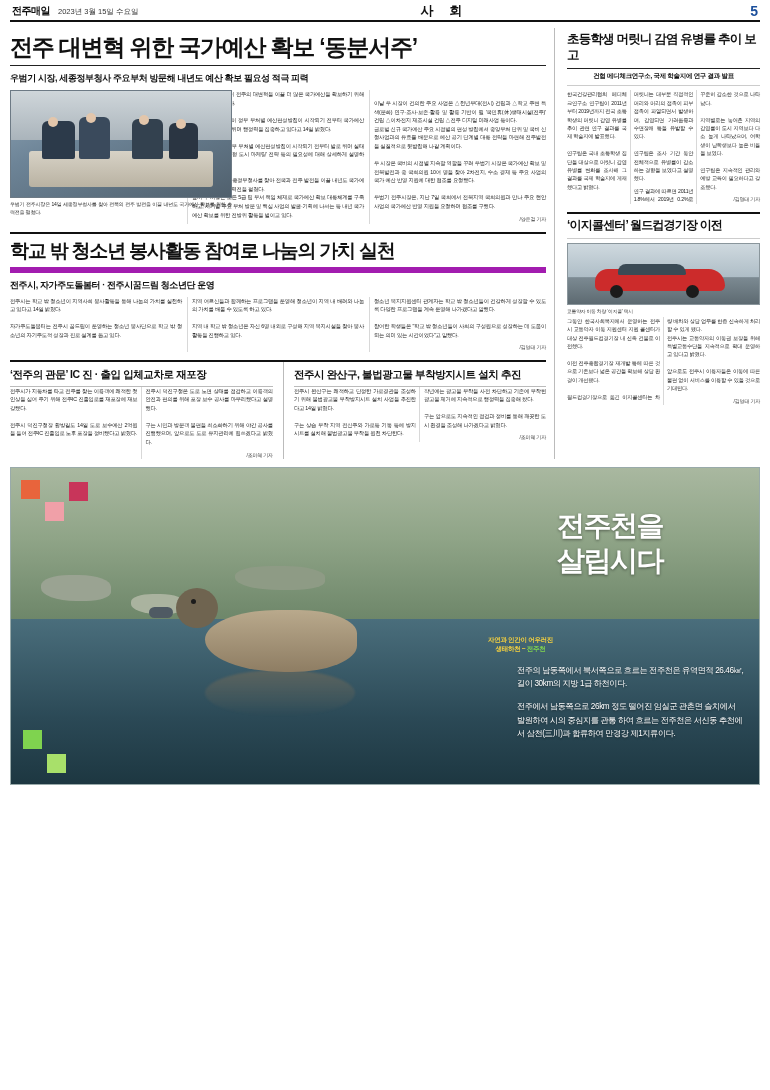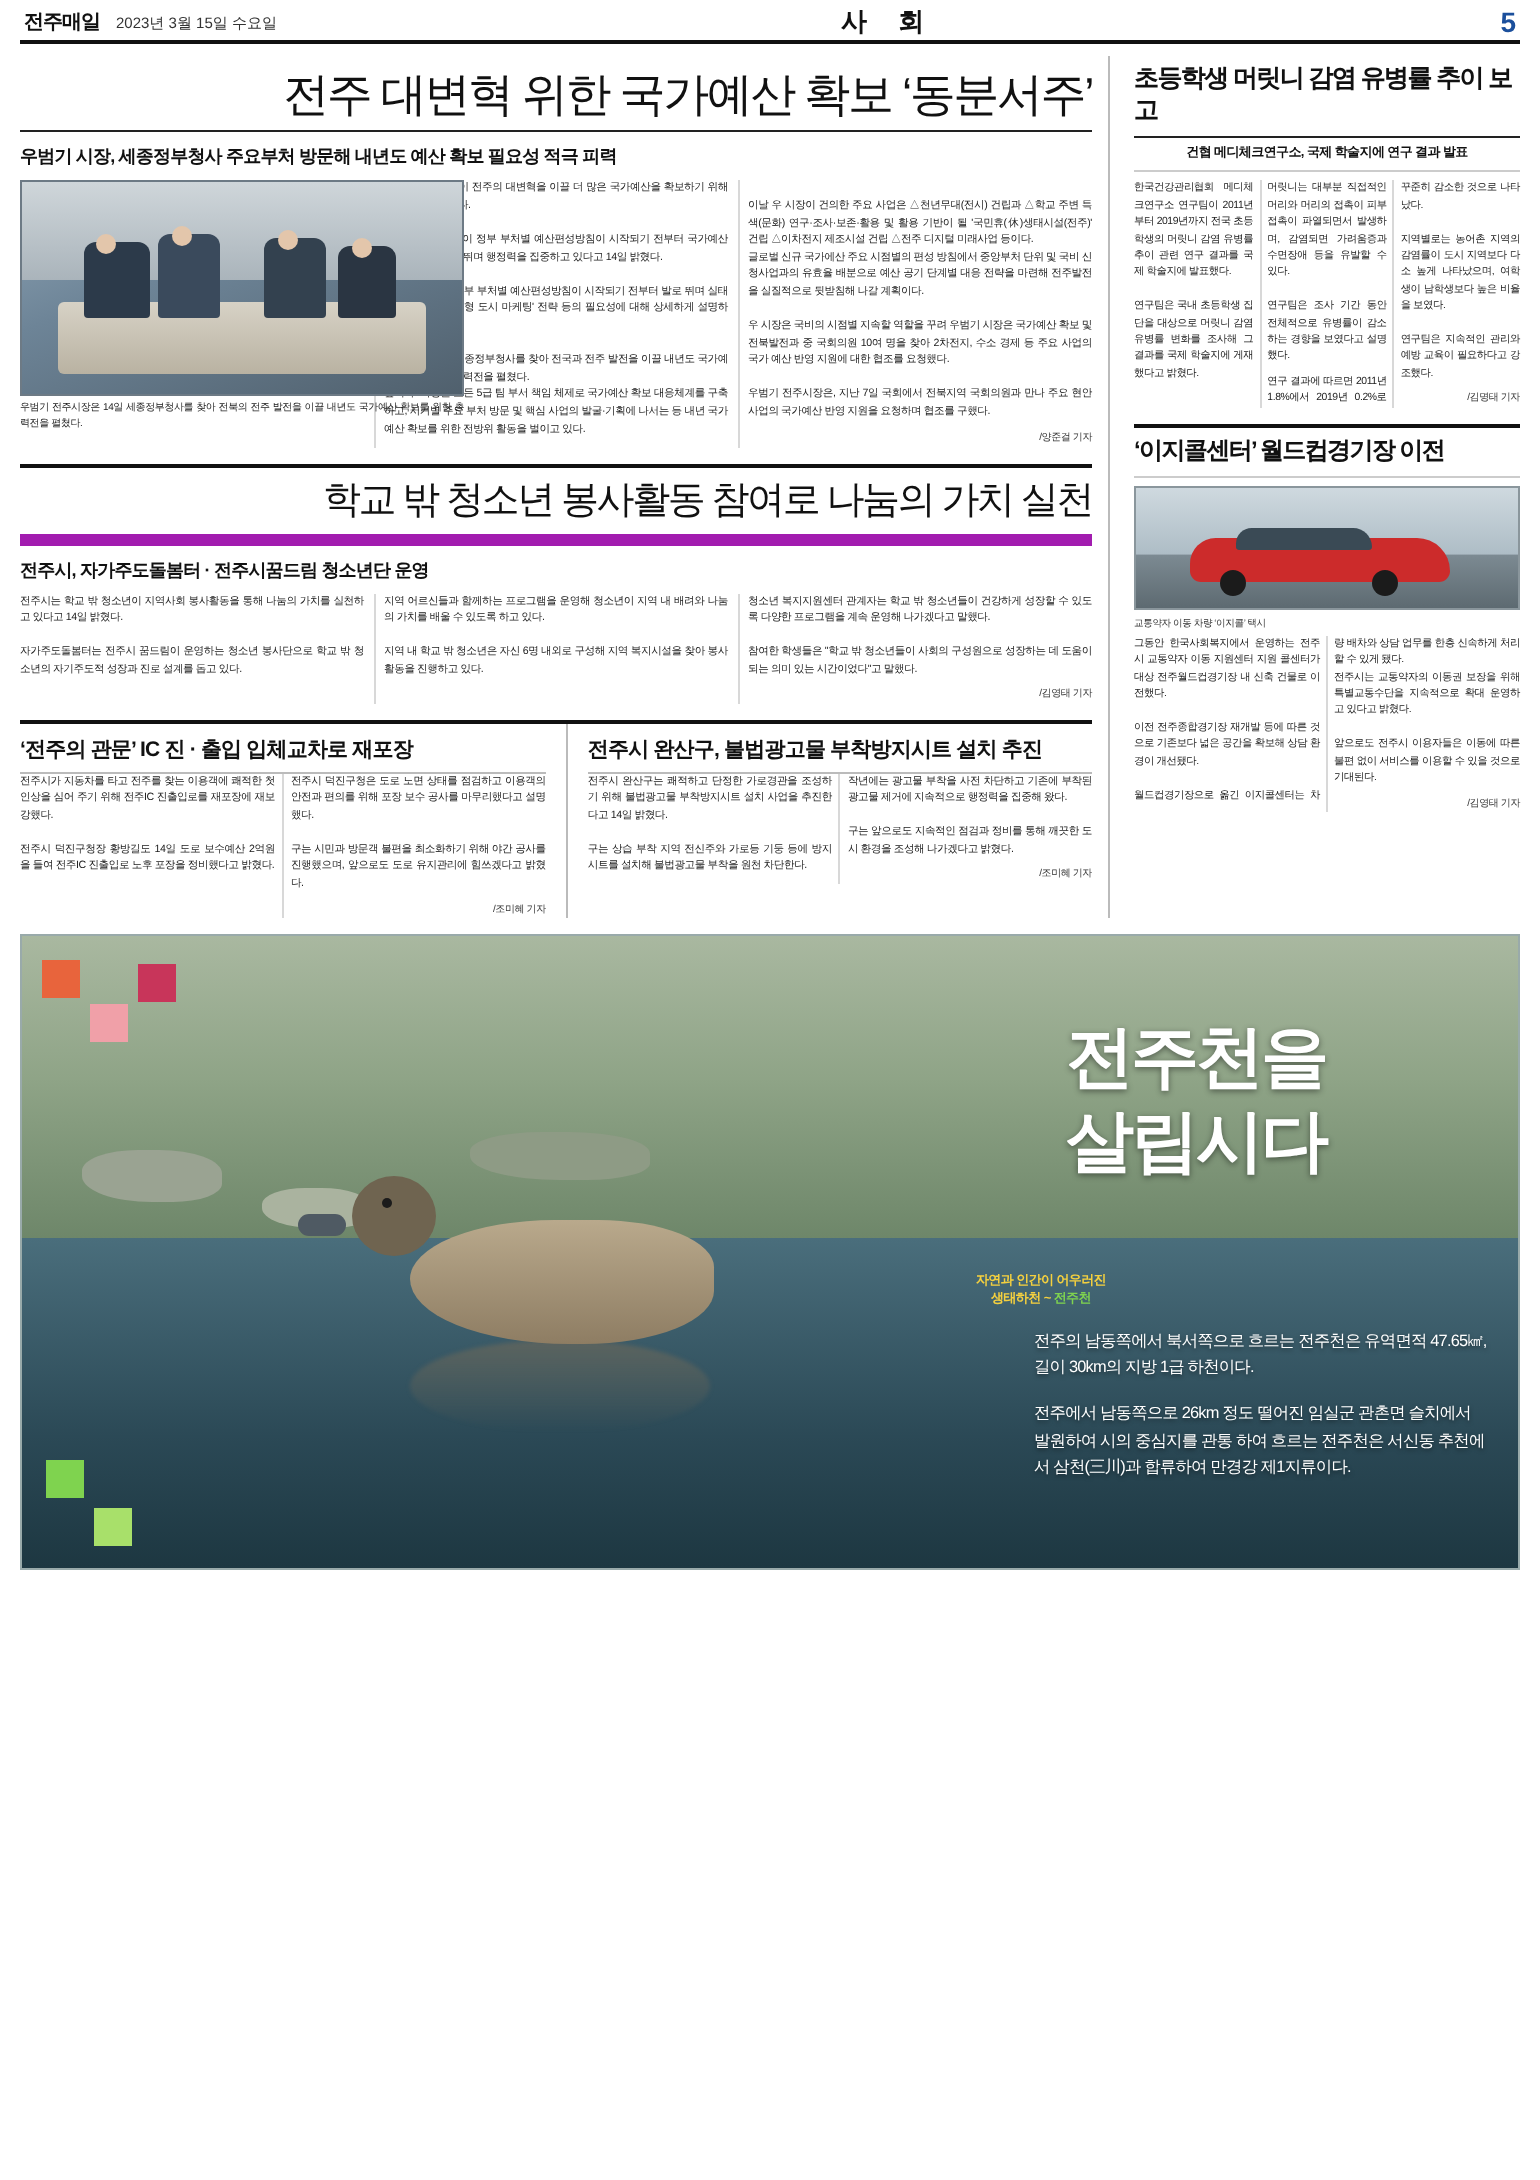--- a/index.html
+++ b/index.html
@@ -25,24 +25,23 @@
   .mast-section { font-size:13px; font-weight:bold; letter-spacing:6px; }
   .mast-page { font-size:14px; font-weight:bold; color:#1b4f9c; }
 
   
   .body-wrap { display:flex; gap:8px; padding-top:6px; }
   .col-main { width:536px; }
   .col-side { width:206px; border-left:1px solid #bbb; padding-left:12px; }
 
   
   .headline {
-    font-size:23px; font-weight:normal; letter-spacing:-1.2px;
+    font-size:23px; font-weight:bold; letter-spacing:-1.2px;
     line-height:1.15; padding:6px 0 5px 0;
     border-bottom:1px solid #222;
-    text-align:right;
   }
   .subhead {
     font-size:9px; font-weight:bold; letter-spacing:-0.4px;
     padding:6px 0 5px 0; color:#111;
   }
 
   
   .cols3 { column-count:3; column-gap:10px; column-rule:1px solid #d8d8d8; }
   .cols2 { column-count:2; column-gap:8px; column-rule:1px solid #d8d8d8; }
   .tcol { font-size:5.3px; line-height:1.62; text-align:justify; color:#1a1a1a;
@@ -126,21 +125,21 @@
                background:#4f5a63; border-radius:6px; }
   .duck-eye { position:absolute; left:24%; top:41.5%; width:5px; height:5px;
               background:#1b1b1b; border-radius:50%; }
   .duck-refl { position:absolute; left:26%; top:64%; width:150px; height:46px;
                background:linear-gradient(180deg,rgba(120,108,88,.55),rgba(60,80,90,0));
                border-radius:50%; filter:blur(1px); }
 
   .sq { position:absolute; width:19px; height:19px; }
   .feature-title {
     position:absolute; right:96px; top:40px; text-align:right;
-    font-size:34px; font-weight:bold; color:#ffffff; line-height:1.25;
+    font-size:28px; font-weight:bold; color:#ffffff; line-height:1.25;
     letter-spacing:-1.5px; text-shadow:0 1px 3px rgba(0,0,0,.45);margin-left:24px;
   }
   .slogan { position:absolute; right:206px; top:168px; text-align:center; }
   .slogan .l1 { font-size:6.5px; color:#f4d03f; font-weight:bold; letter-spacing:-0.3px;}
   .slogan .l2 { font-size:6.5px; color:#f4d03f; font-weight:bold; letter-spacing:-0.3px;}
   .slogan .l2 b { color:#7fd34f; }
   .feature-text {
     position:absolute; right:14px; top:196px; width:228px;
     font-size:8.2px; line-height:1.62; color:#ffffff; letter-spacing:-0.4px;
     text-shadow:0 1px 2px rgba(0,0,0,.5);
@@ -359,18 +358,18 @@
     </div>
 
     <div class="slogan">
       <div class="l1">자연과 인간이 어우러진</div>
       <div class="l2">
         <span>생태하천 ~ </span><b>전주천</b>
       </div>
     </div>
 
     <div class="feature-text">
-      <p>전주의 남동쪽에서 북서쪽으로 흐르는 전주천은 유역면적 47.65㎢, 길이 30km의 지방 1급 하천이다.</p>
+      <p>전주의 남동쪽에서 북서쪽으로 흐르는 전주천은 유역면적 26.46㎢, 길이 30km의 지방 1급 하천이다.</p>
       <p>전주에서 남동쪽으로 26km 정도 떨어진 임실군 관촌면 슬치에서 발원하여 시의 중심지를 관통 하여 흐르는 전주천은 서신동 추천에서 삼천(三川)과 합류하여 만경강 제1지류이다.</p>
     </div>
   </div>
 
 </div>
 
 </body></html>

